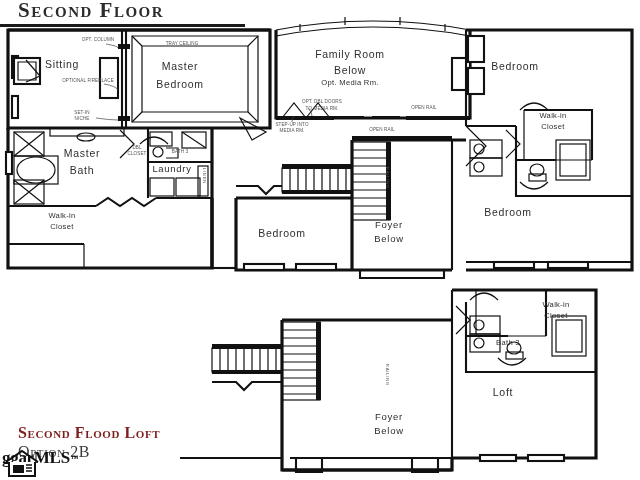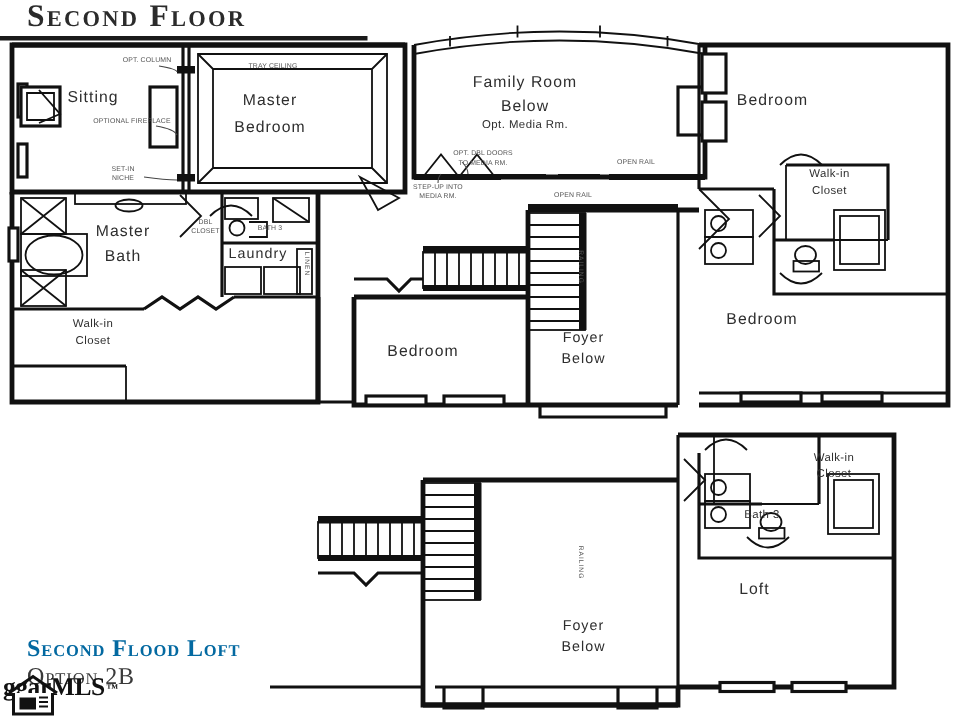--- a/index.html
+++ b/index.html
@@ -16,21 +16,21 @@
     font-variant:small-caps;
     text-transform:capitalize;
   }
   .title-rule{position:absolute;left:0;top:24px;width:245px;height:3px;background:#1a1a1a;}
 
   
   .caption{
     position:absolute;left:18px;top:424px;
     font-family:"Liberation Serif",serif;
     font-size:16px;font-weight:700;letter-spacing:0.6px;
-    color:#0369a1;font-variant:small-caps;
+    color:#7f1d1d;font-variant:small-caps;
   }
   .caption2{
     position:absolute;left:18px;top:443px;
     font-family:"Liberation Serif",serif;
     font-size:16px;font-weight:400;letter-spacing:0.6px;
     color:#3a3a3a;font-variant:small-caps;
   }
   
   .wm{position:absolute;left:2px;top:448px;display:flex;align-items:center;gap:1px;}
   .wm-text{font-family:"Liberation Serif",serif;font-size:17px;font-weight:700;color:#111;letter-spacing:-0.3px;}

